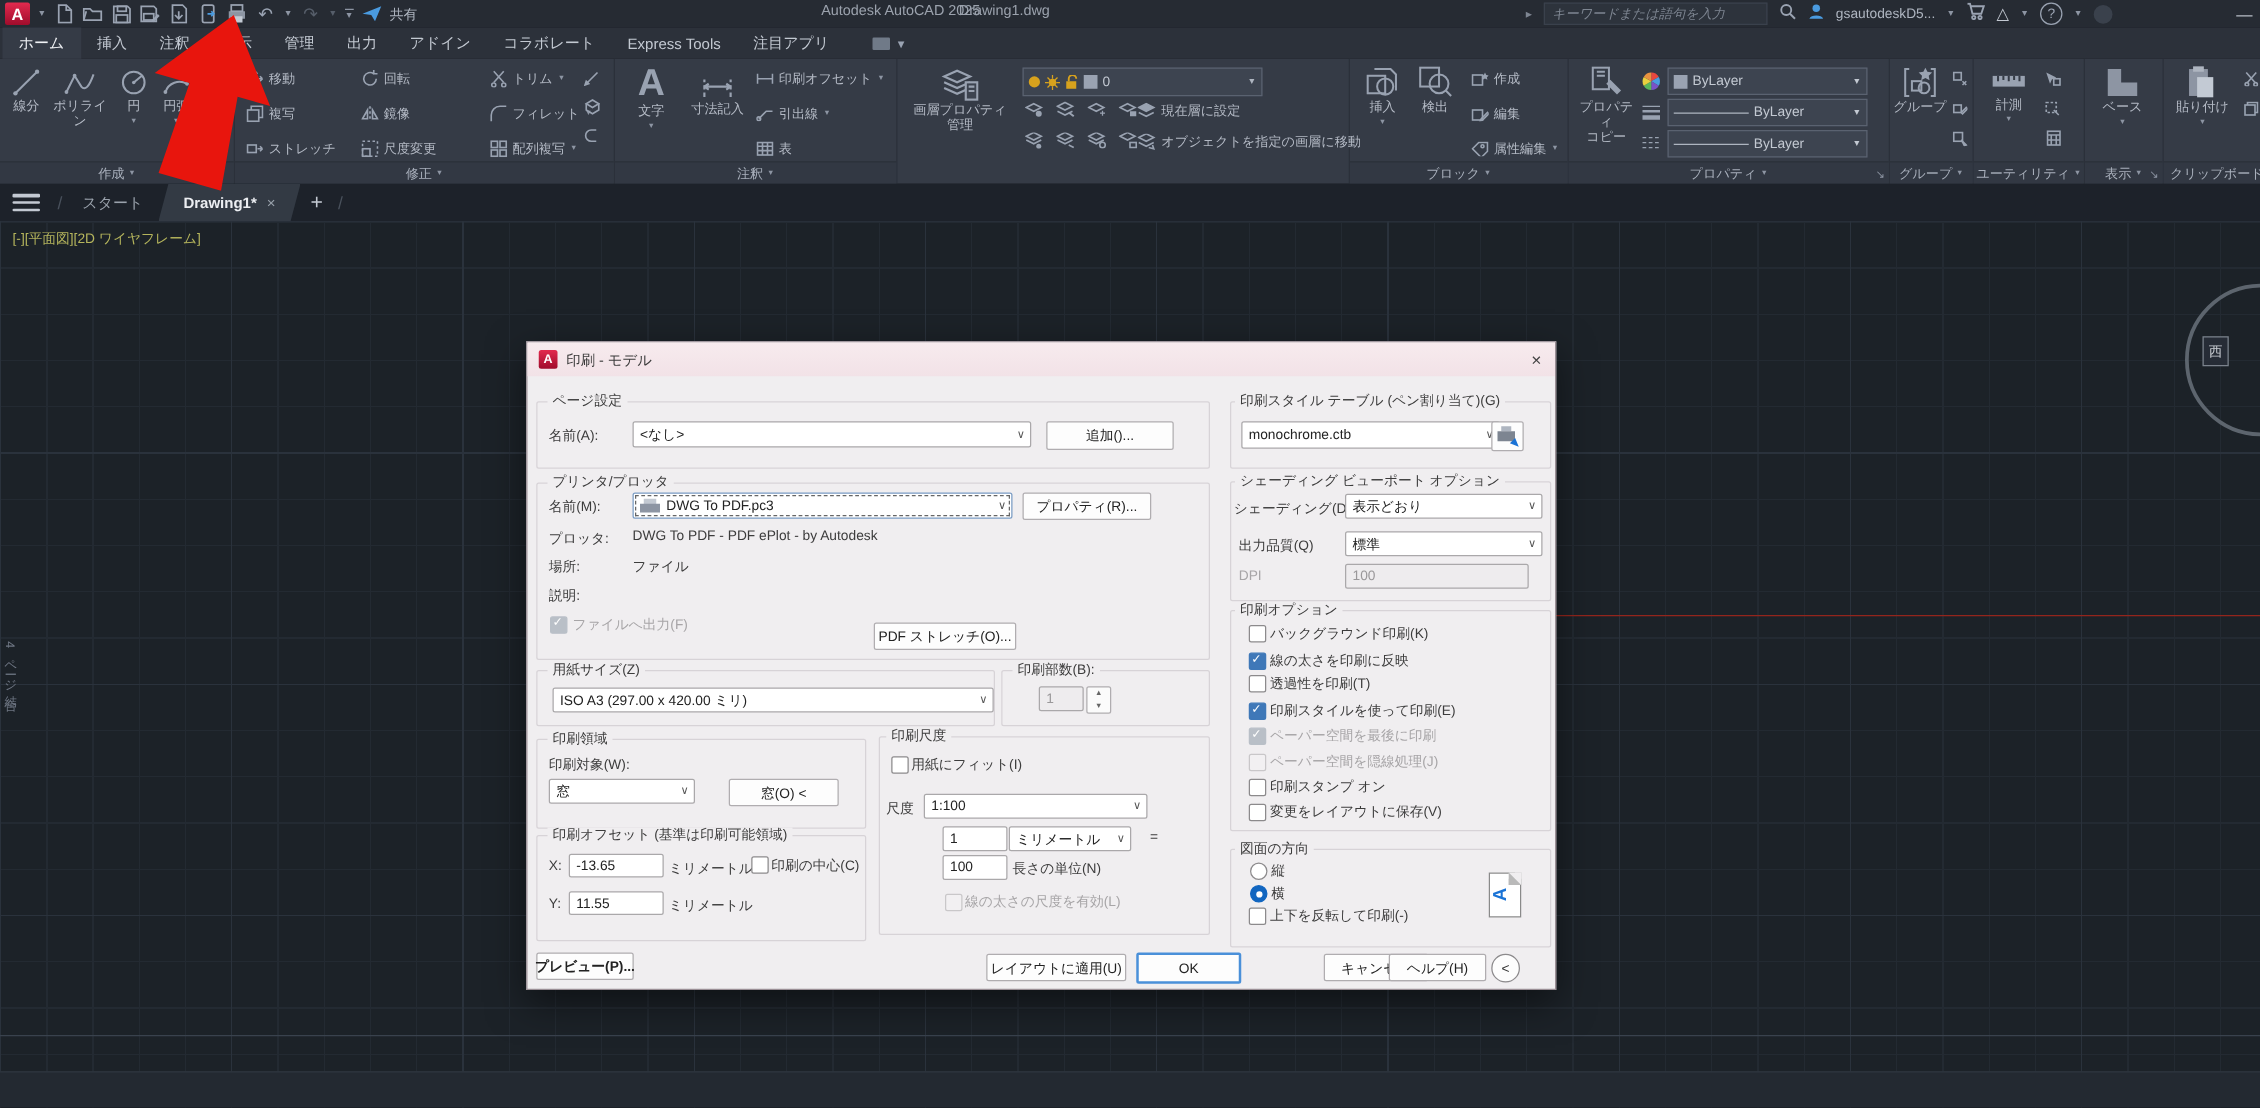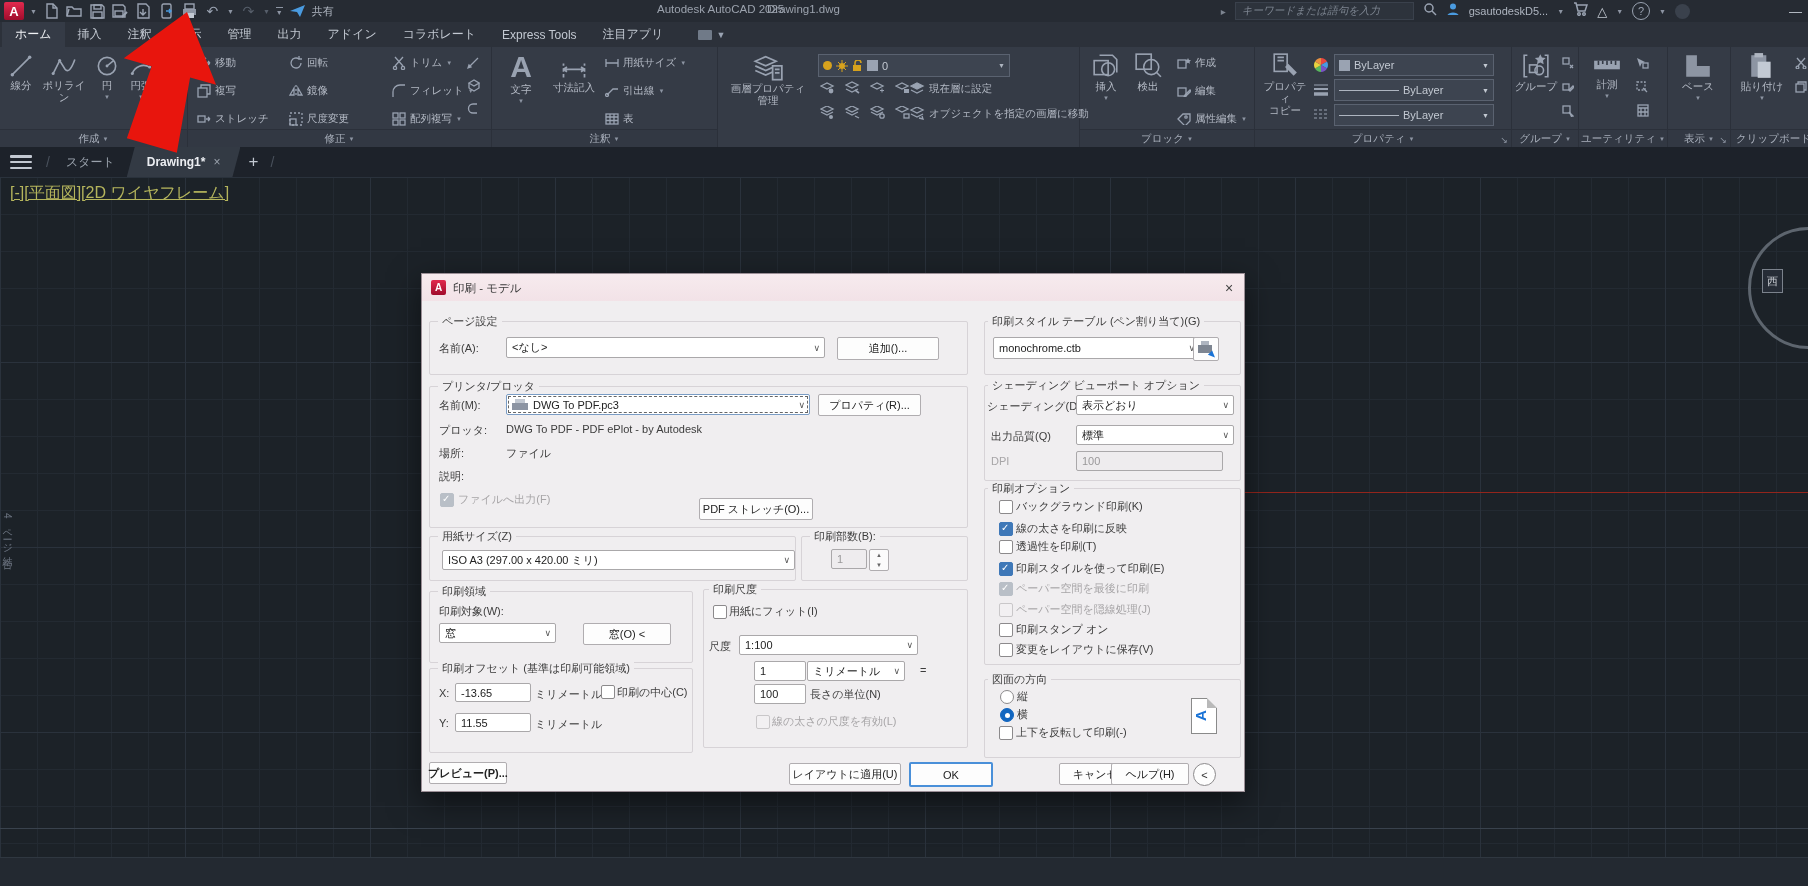--- a/index.html
+++ b/index.html
@@ -54,21 +54,21 @@
   .ftab.active{background:#333a44;color:#eceef2;font-weight:bold;clip-path:polygon(8px 0,100% 0,calc(100% - 8px) 100%,0 100%);padding:0 20px;}
   .ftab .x{margin-left:8px;color:#9aa2ac;font-weight:normal;font-size:12px;}
   .plus{color:#c3c9d2;font-size:17px;margin:0 8px;}
   
   .canvas{position:absolute;left:0;top:177px;width:1808px;height:709px;background-color:#1c2228;
     background-image:
       repeating-linear-gradient(to right,#2a323c 0 1px,transparent 1px 185px),
       repeating-linear-gradient(to bottom,#2a323c 0 1px,transparent 1px 185px),
       repeating-linear-gradient(to right,#232a32 0 1px,transparent 1px 37px),
       repeating-linear-gradient(to bottom,#232a32 0 1px,transparent 1px 37px);}
-  .vplabel{position:absolute;left:10px;top:6px;font-size:16px;color:#b5b55c;text-decoration:underline;}
+  .vplabel{position:absolute;left:10px;top:6px;font-size:11px;color:#b5b55c;}
   .vtab-left{position:absolute;left:0px;top:336px;writing-mode:vertical-rl;font-size:10px;color:#6e7683;letter-spacing:2px;}
   .axisline{position:absolute;left:0;top:651px;width:1808px;height:1px;background:#39424d;}
   .bottomband{position:absolute;left:0;top:680px;width:1808px;height:29px;background:#232931;border-top:1px solid #2f3740;}
   .redline{position:absolute;left:1243px;top:315px;width:565px;height:1px;background:#93251c;}
   .viewcube-ring{position:absolute;right:-62px;top:50px;width:116px;height:116px;border:3px solid #5d656e;border-radius:50%;}
   .viewcube-west{position:absolute;left:1762px;top:92px;width:19px;height:22px;border:1px solid #7b828c;
     background:rgba(40,46,56,.85);color:#c8ccd2;font-size:11px;display:flex;align-items:center;justify-content:center;}
   
   .redarrow{position:absolute;left:132px;top:12px;transform:rotate(16deg);transform-origin:55px 0;z-index:60;}
   
@@ -417,21 +417,21 @@
             <path d="M3 14h18M3 14l3-2M3 14l3 2M21 14l-3-2M21 14l-3 2"></path>
           </svg>
         <span>寸法記入</span>
       </div>
       <div class="smrow abs" style="left:112px;top:8px;">
         <span class="smic">
             <svg width="14" height="10" viewBox="0 0 14 10">
               <path d="M1 9V1M13 9V1M1 5h12"></path>
             </svg>
           </span>
-        <span>用紙サイズ</span>
+        <span>印刷オフセット</span>
         <span style="font-size:6px;color:#8d95a3;">▼</span>
       </div>
       <div class="smrow abs" style="left:112px;top:36px;">
         <span class="smic">
             <svg width="14" height="12" viewBox="0 0 14 12">
               <path d="M2 10 L8 4 h5"></path>
               <circle cx="2" cy="10" r="1.5"></circle>
             </svg>
           </span>
         <span>引出線</span>

